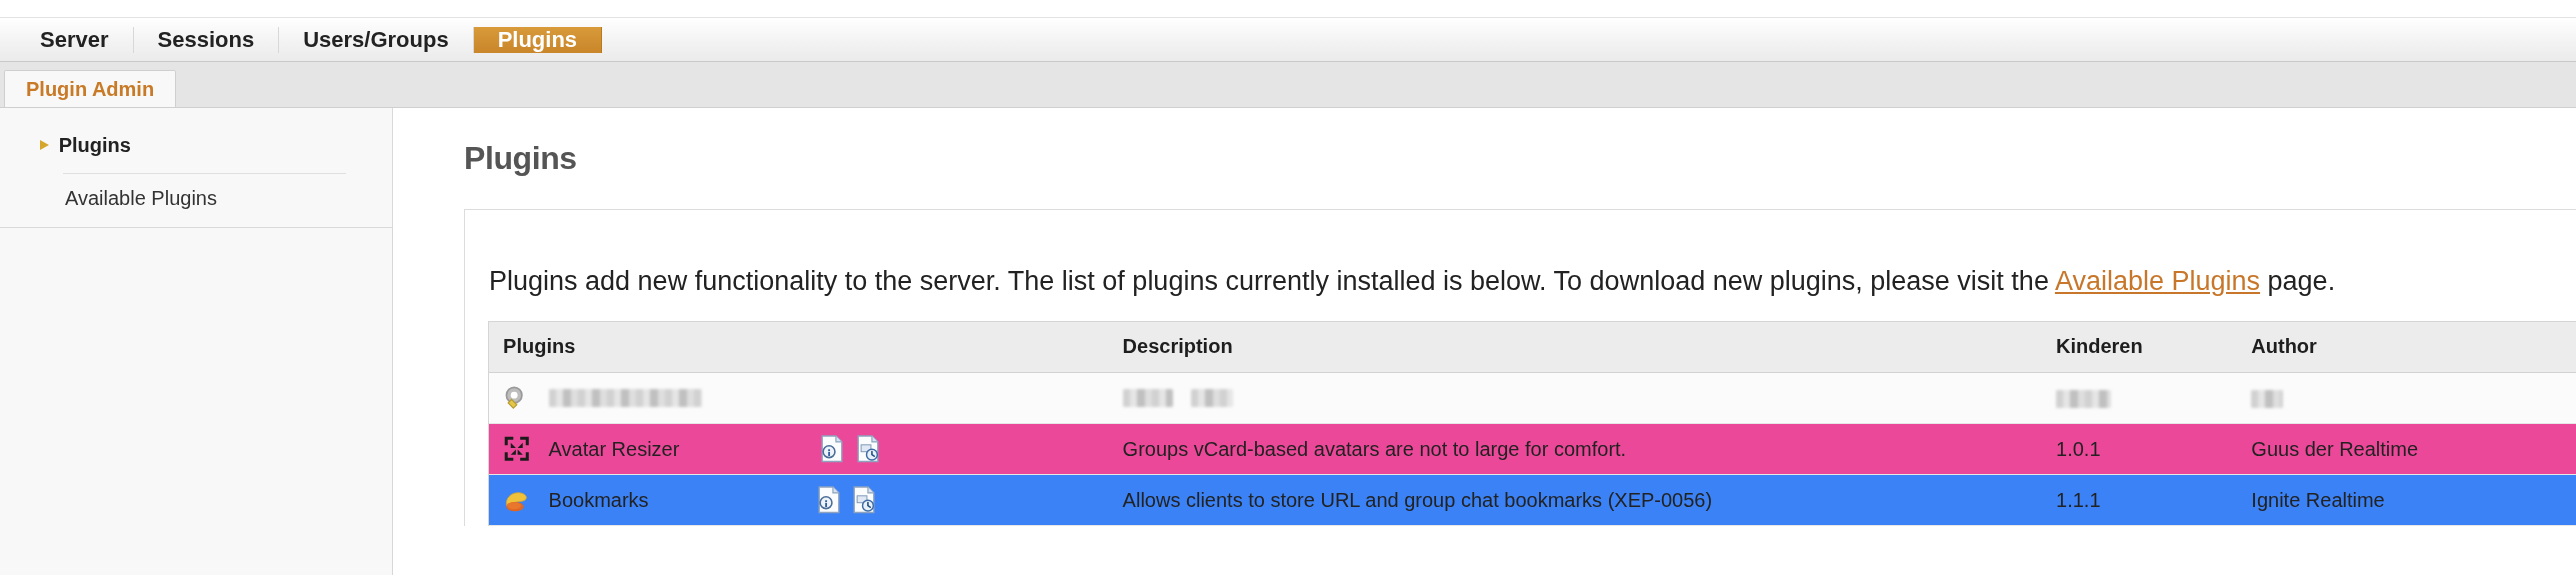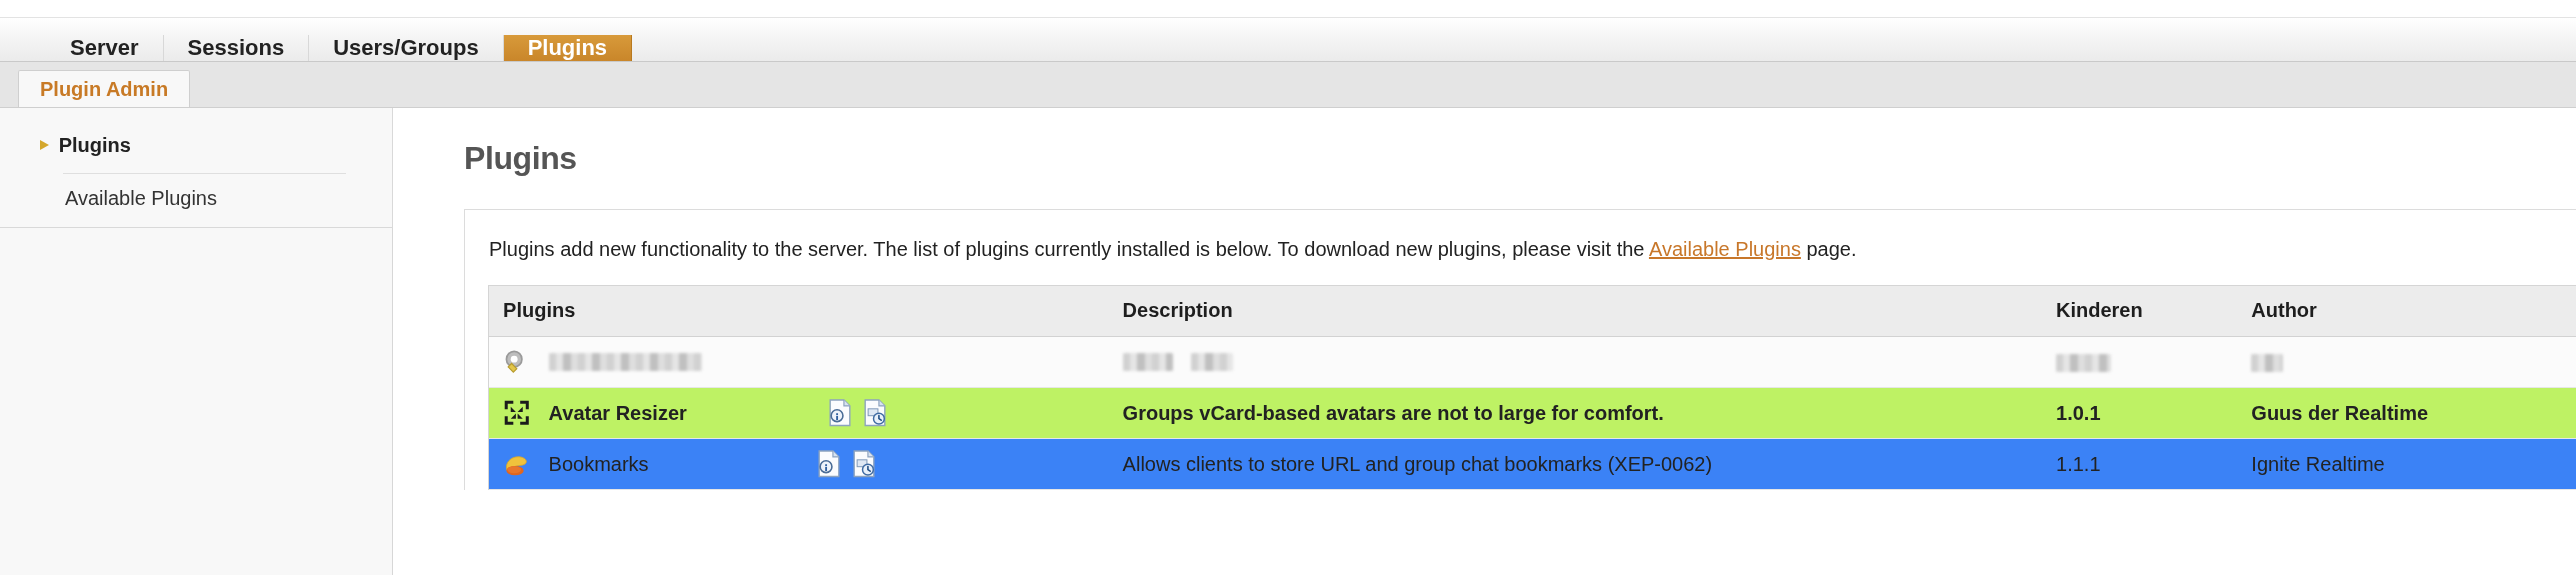--- a/index.html
+++ b/index.html
@@ -18,22 +18,22 @@
     background: #ffffff;
     border-bottom: 0.8px solid #e3e3e3;
   }
 
   
   .tabbar {
     height: 44px;
     background: linear-gradient(to bottom, #ffffff 0%, #f3f3f3 55%, #ebebeb 100%);
     border-bottom: 0.8px solid #c9c9c9;
     display: flex;
-    align-items: flex-end;
-    padding-left: 38px;
+    align-items: center;
+    padding-left: 8px;
   }
   .tabbar-lead {
     width: 8px;
     border-right: 0.8px solid #d8d8d8;
   }
   .tab {
     display: flex;
     align-items: center;
     justify-content: center;
     padding: 0 24px;
@@ -51,21 +51,21 @@
     border-right: 0.8px solid #b8791f;
   }
 
   
   .subtabbar {
     height: 46px;
     background: #e5e5e5;
     border-bottom: 0.8px solid #cfcfcf;
     display: flex;
     align-items: flex-end;
-    padding-left: 18px;
+    padding-left: 4px;
     position: relative;
   }
   .subtab {
     height: 37px;
     display: flex;
     align-items: center;
     padding: 0 21px;
     font-size: 20px;
     font-weight: bold;
     color: #c87a26;
@@ -146,24 +146,25 @@
   }
   .panel {
     border: 0.8px solid #dcdcdc;
     border-right: none;
     border-bottom: none;
     background: #ffffff;
     padding: 27.5px 0 0 0;
     margin-right: 0;
   }
   .panel-desc {
-    font-size: 20px;
+    font-size: 27px;
     color: #222222;
     padding: 0 24px 24px 24px;
     white-space: nowrap;
+    margin-top: 28px;
   }
   .panel-desc a {
     color: #c8772a;
     text-decoration: underline;
   }
 
   
   .tbl-wrap {
     margin: 0 0 0 22.6px;
     border: 0.8px solid #d5d5d5;
@@ -187,21 +188,21 @@
   }
   table.plugins td {
     font-size: 20px;
     color: #222222;
     padding: 11.3px 0 11.3px 14.5px;
     border-bottom: 0.8px solid #e6e6e6;
     vertical-align: middle;
     white-space: nowrap;
     background: #3b82f6;
   }
-  table.plugins tr.alt td { background: #bef264; font-weight: bold; }
+  table.plugins tr.alt td { background: #ec4899; }
 
   .col-name   { width: 590px; }
   .col-desc   { width: 889px; }
   .col-ver    { width: 186px; }
   .col-author { width: 323px; }
 
   .name-cell {
     display: flex;
     align-items: center;
     gap: 18px;
@@ -407,21 +408,21 @@
                     <svg class="doc-icon" viewBox="0 0 24 28">
                       <path d="M2 1 H16 L22 7 V27 H2 Z" fill="#fbfcfe" stroke="#8da3bf" stroke-width="1.4"></path>
                       <path d="M16 1 L16 7 L22 7" fill="#d8e3f0" stroke="#8da3bf" stroke-width="1.2"></path>
                       <rect x="5" y="10" width="10" height="7" fill="#dfe8f4" stroke="#7f98b8" stroke-width="1"></rect>
                       <circle cx="16" cy="20" r="5.5" fill="#e8f0fa" stroke="#3f6ba3" stroke-width="1.5"></circle>
                       <path d="M16 16.8 V20 L18.3 21.6" stroke="#1f4e86" stroke-width="1.6" fill="none" stroke-linecap="round"></path>
                     </svg>
                   </div>
                 </div>
               </td>
-              <td>Allows clients to store URL and group chat bookmarks (XEP-0062)</td>
+              <td>Allows clients to store URL and group chat bookmarks (XEP-0056)</td>
               <td>1.1.1</td>
               <td>Ignite Realtime</td>
             </tr>
 
           </tbody>
         </table>
       </div>
 
     </div>
   </div>

